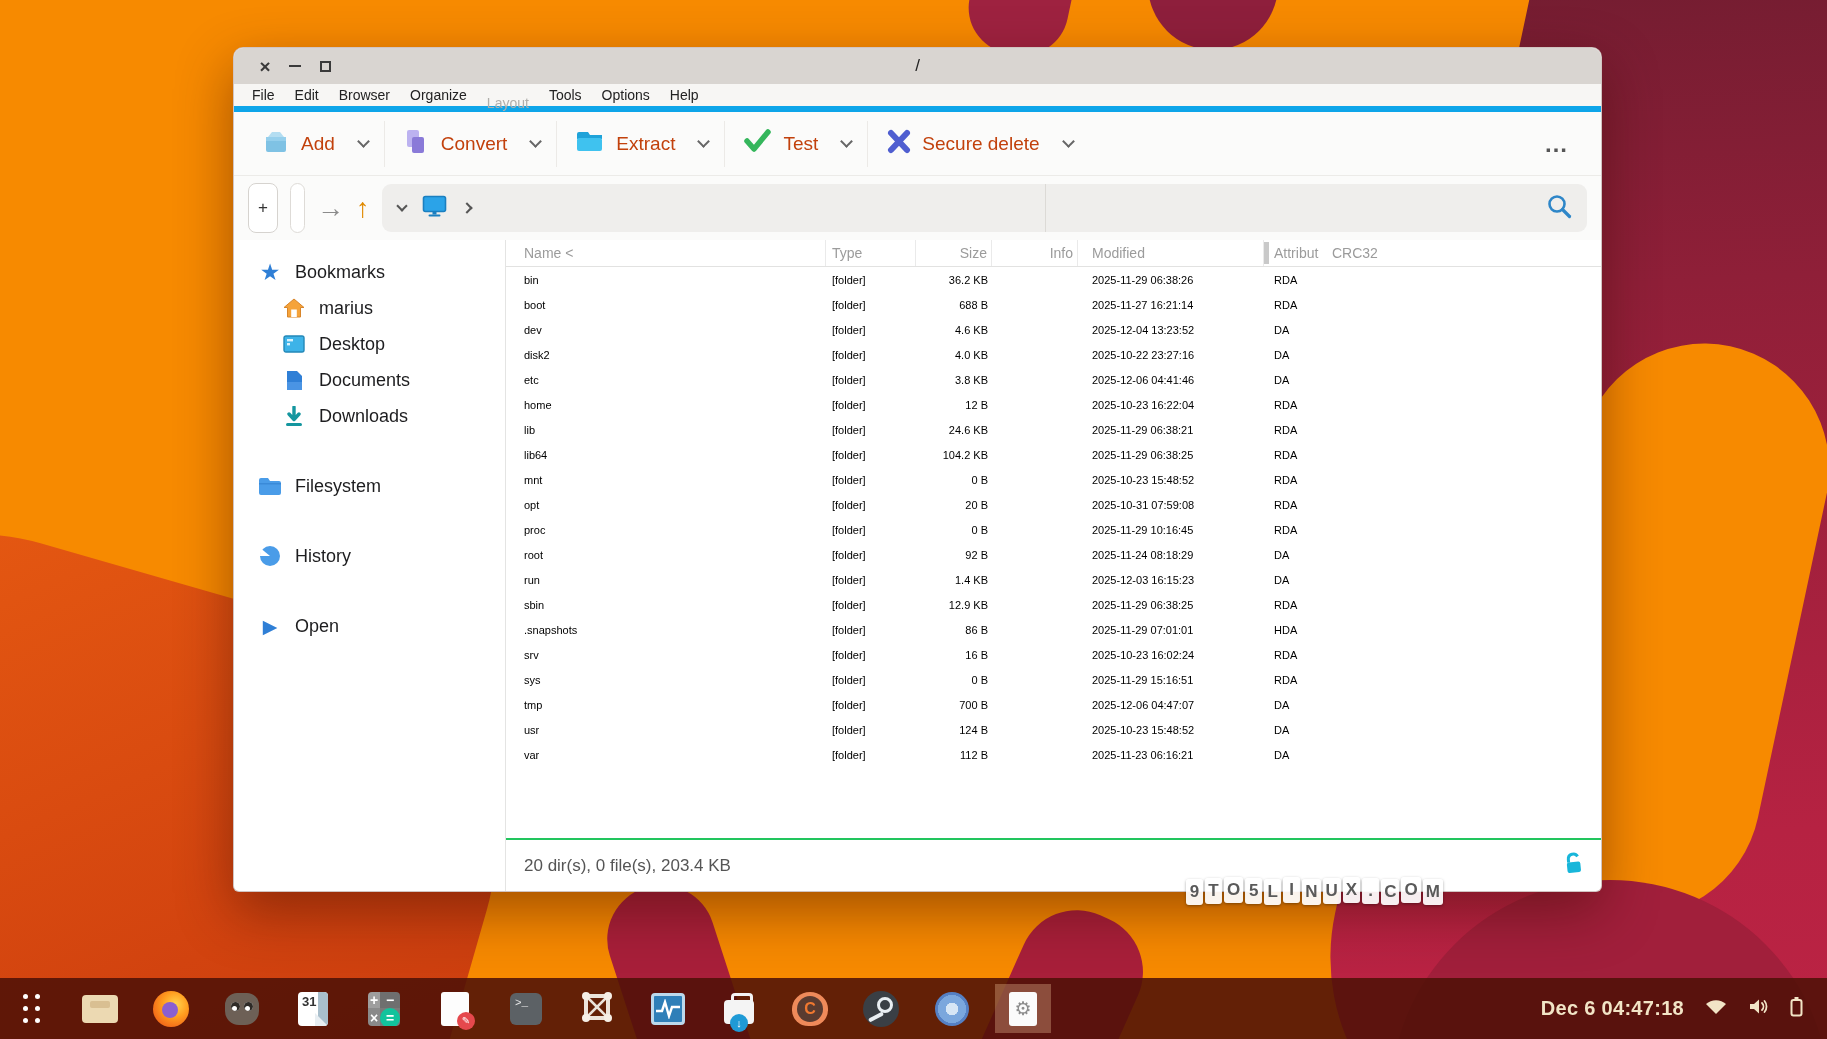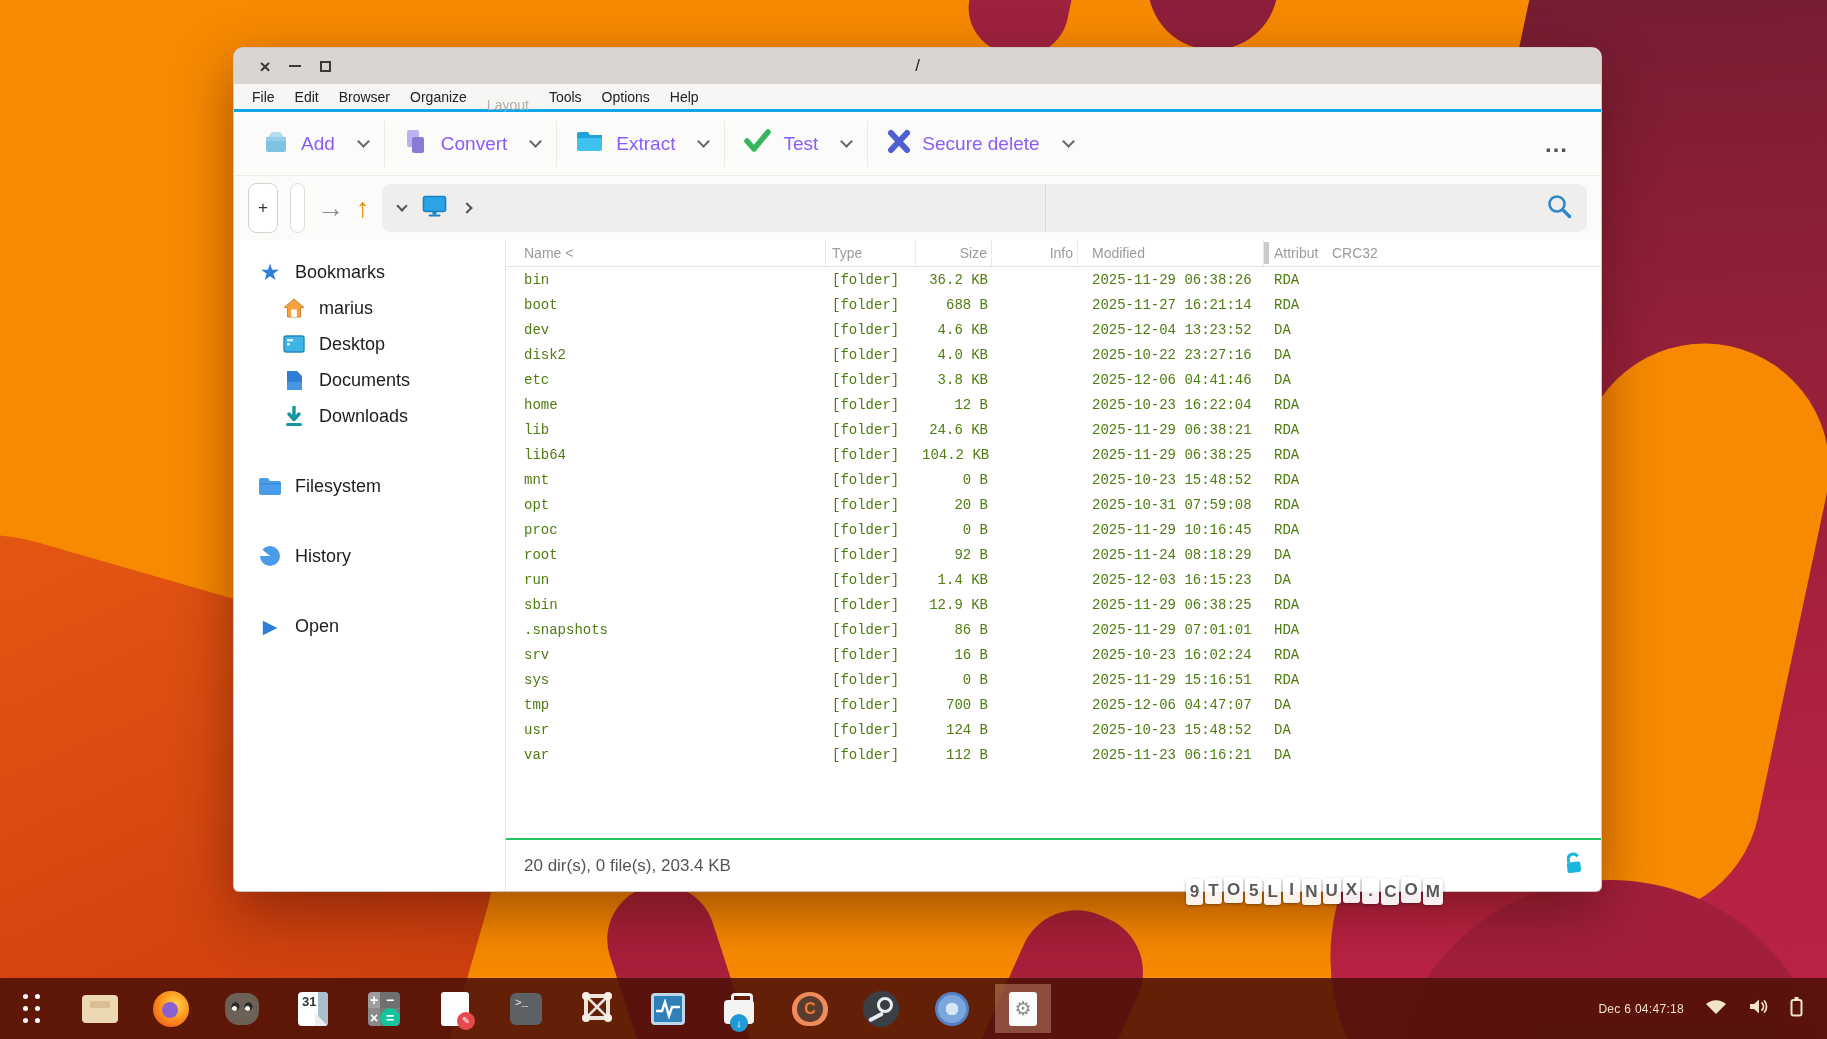--- a/index.html
+++ b/index.html
@@ -32,30 +32,30 @@
     display:flex; flex-direction:column; }
 
   .titlebar { height:36px; background:#d9d5d1; display:flex; align-items:center; padding:0 16px;
     position:relative; flex:0 0 auto; }
   .win-btn { width:30px; display:flex; align-items:center; justify-content:center; color:#3a3a3a; }
   .glyph-close { font-size:19px; font-weight:bold; line-height:1; }
   .glyph-min { width:12px; height:2.5px; background:#3a3a3a; }
   .glyph-max { width:11px; height:11px; border:2.5px solid #3a3a3a; }
   .title-text { position:absolute; left:0; right:0; text-align:center; font-size:17px; color:#222; }
 
-  .menubar { height:28px; background:#f7f6f4; border-bottom:3px solid #0ea5e9; display:flex;
+  .menubar { height:28px; background:#f7f6f4; border-bottom:6px solid #0ea5e9; display:flex;
     align-items:center; padding-left:8px; flex:0 0 auto; }
   .menu-item { font-size:14px; color:#222; padding:0 10px; }
   .menu-item.muted { color:#b0aeab;margin-top:16px; }
 
   .toolbar { height:64px; background:#fbfbfa; border-bottom:1px solid #ecebe8; display:flex;
     align-items:center; padding:0 10px; flex:0 0 auto; }
   .tool-group { display:flex; align-items:center; height:46px; padding:0 10px;
     border-right:1px solid #eceae7; }
-  .tool-btn { display:flex; align-items:center; gap:11px; padding:0 8px; font-size:19px; color:#8b5cf6;text-align:right; }
+  .tool-btn { display:flex; align-items:center; gap:11px; padding:0 8px; font-size:19px; color:#c2410c;text-align:right; }
   .caret { width:9px; height:9px; border-right:2px solid #666; border-bottom:2px solid #666;
     transform:rotate(45deg); margin:-4px 6px 0 16px; }
   .tool-more { margin-left:auto; margin-right:22px; font-size:24px; font-weight:bold; color:#555;
     letter-spacing:1px; line-height:0.4; }
 
   .navbar { height:64px; background:#fbfbfa; display:flex; align-items:center; gap:12px;
     padding:0 14px; flex:0 0 auto; }
   .tab-add { width:30px; height:50px; background:#fff; border:1px solid #d6d3cf; border-radius:8px;
     display:flex; align-items:center; justify-content:center; font-size:17px; color:#333; }
   .tab-stub { width:15px; height:50px; background:#fff; border:1px solid #dedbd7; border-radius:8px; }
@@ -86,21 +86,21 @@
     align-items:center; color:#9b9b9b; font-size:14px; border-bottom:1px solid #e2e2e1; flex:0 0 auto; }
   .th { height:100%; display:flex; align-items:center; border-right:1px solid #eaeaea; padding:0 6px; }
   .th.first { padding-left:18px; }
   .th.num { justify-content:flex-end; padding-right:4px; }
   .th.mod { padding-left:14px; }
   .th.attr { border-right:none; position:relative; padding-left:10px; }
   .th-grip { position:absolute; left:0; top:2px; bottom:2px; width:5px; background:#c9c9c9; }
   .th.last { border-right:none; }
   .tbody { flex:1; overflow:hidden; }
   .row { display:grid; grid-template-columns:320px 90px 76px 86px 186px 62px 1fr; height:25px;
-    align-items:center; font-size:14px; color:#4d7c0f;font-family:Liberation Mono, monospace; }
+    align-items:center; font-size:11px; color:#000000; }
   .cell { padding:0 6px; white-space:nowrap; overflow:hidden; }
   .cell.name { padding-left:18px; }
   .cell.num { text-align:right; padding-right:4px; }
   .cell.mod { padding-left:14px; }
   .cell.attr { padding-left:10px; }
 
   .statusbar { height:53px; border-top:2px solid #22c55e; display:flex; align-items:center;
     justify-content:space-between; padding:0 18px; flex:0 0 auto; }
   .status-text { color:#555; font-size:17px; }
 
@@ -173,21 +173,21 @@
     border:3px solid #e9eef2; border-radius:50%; }
   .ic-steam:after { content:""; position:absolute; left:5px; bottom:8px; width:16px; height:4px;
     background:#e9eef2; border-radius:2px; transform:rotate(-28deg); }
   .ic-chromium { width:34px; height:34px; border-radius:50%;
     background:radial-gradient(circle, #d7e6f5 0 26%, #7ba7dd 27% 58%, #5580c4 59% 100%); }
   .ic-settings { width:28px; height:34px; background:#fbfbfb; border-radius:3px; display:flex;
     align-items:center; justify-content:center; color:#8c8c8c; font-size:19px; }
 
   .tb-right { margin-left:auto; display:flex; align-items:center; gap:20px; padding-right:14px;
     color:#f2e4c6; }
-  .tb-clock { font-size:12px; font-weight:normal; letter-spacing:.3px; }
+  .tb-clock { font-size:20px; font-weight:bold; letter-spacing:.3px; }
 </style>
 </head>
 <body>
 
 <div class="shape wp-right-main"></div>
 <div class="shape wp-orange-pill"></div>
 <div class="shape wp-top-bar"></div>
 <div class="shape wp-top-circle"></div>
 <div class="shape wp-left-bottom"></div>
 <div class="shape wp-bottom-pill"></div>

